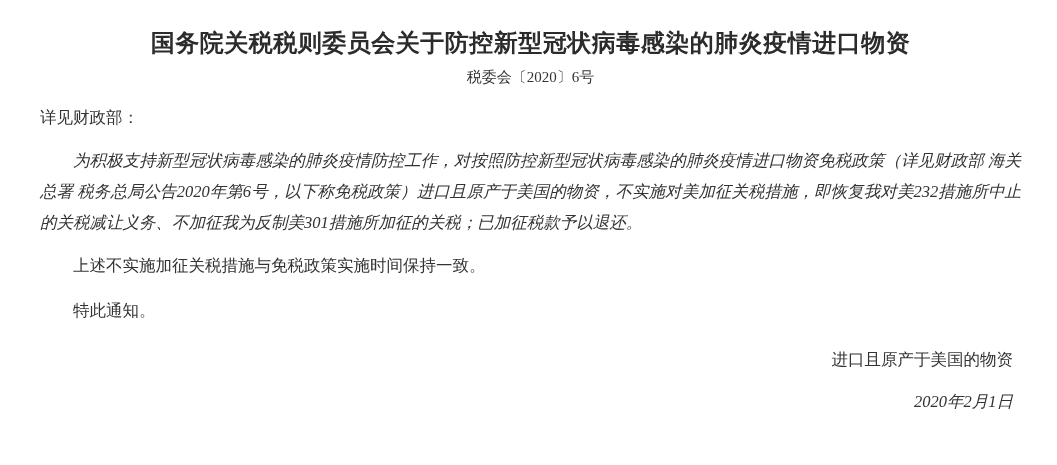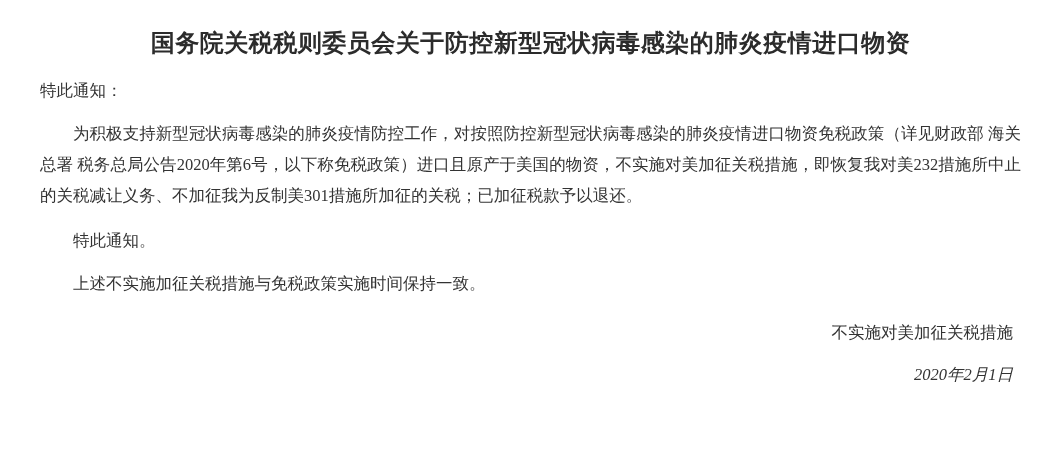--- a/index.html
+++ b/index.html
@@ -45,21 +45,21 @@
   .addressee {
     margin-top: 22px;
     line-height: 19px;
   }
   .para {
     margin: 0;
     text-indent: 2em;
     line-height: 31px;
     text-align: justify;
   }
-  .p1 { margin-top: 18px; }
+  .p1 { margin-top: 18px; font-style: italic; }
   .p2 { margin-top: 12px; }
   .p3 { margin-top: 14px; }
   .signature {
     margin-top: 24px;
     text-align: right;
     line-height: 19px;
     padding-right: 8px;
   }
   .date {
     margin-top: 23px;
@@ -72,27 +72,28 @@
 </head>
 <body>
 
 <div class="page">
   <div class="doc">
 
     <h1 class="title">
       <span class="title-line">国务院关税税则委员会关于防控新型冠状病毒感染的肺炎疫情进口物资</span>
     </h1>
 
+    <div class="docnum">税委会〔2020〕6号</div>
 
-    <div class="addressee">特此通知：</div>
+    <div class="addressee">详见财政部：</div>
 
     <p class="para p1">为积极支持新型冠状病毒感染的肺炎疫情防控工作，对按照防控新型冠状病毒感染的肺炎疫情进口物资免税政策（详见财政部 海关总署 税务总局公告2020年第6号，以下称免税政策）进口且原产于美国的物资，不实施对美加征关税措施，即恢复我对美232措施所中止的关税减让义务、不加征我为反制美301措施所加征的关税；已加征税款予以退还。</p>
 
+    <p class="para p2">上述不实施加征关税措施与免税政策实施时间保持一致。</p>
+
     <p class="para p3">特此通知。</p>
 
-    <p class="para p2">上述不实施加征关税措施与免税政策实施时间保持一致。</p>
-
-    <div class="signature">不实施对美加征关税措施</div>
+    <div class="signature">进口且原产于美国的物资</div>
 
     <div class="date">2020年2月1日</div>
 
   </div>
 </div>
 
 </body></html>

